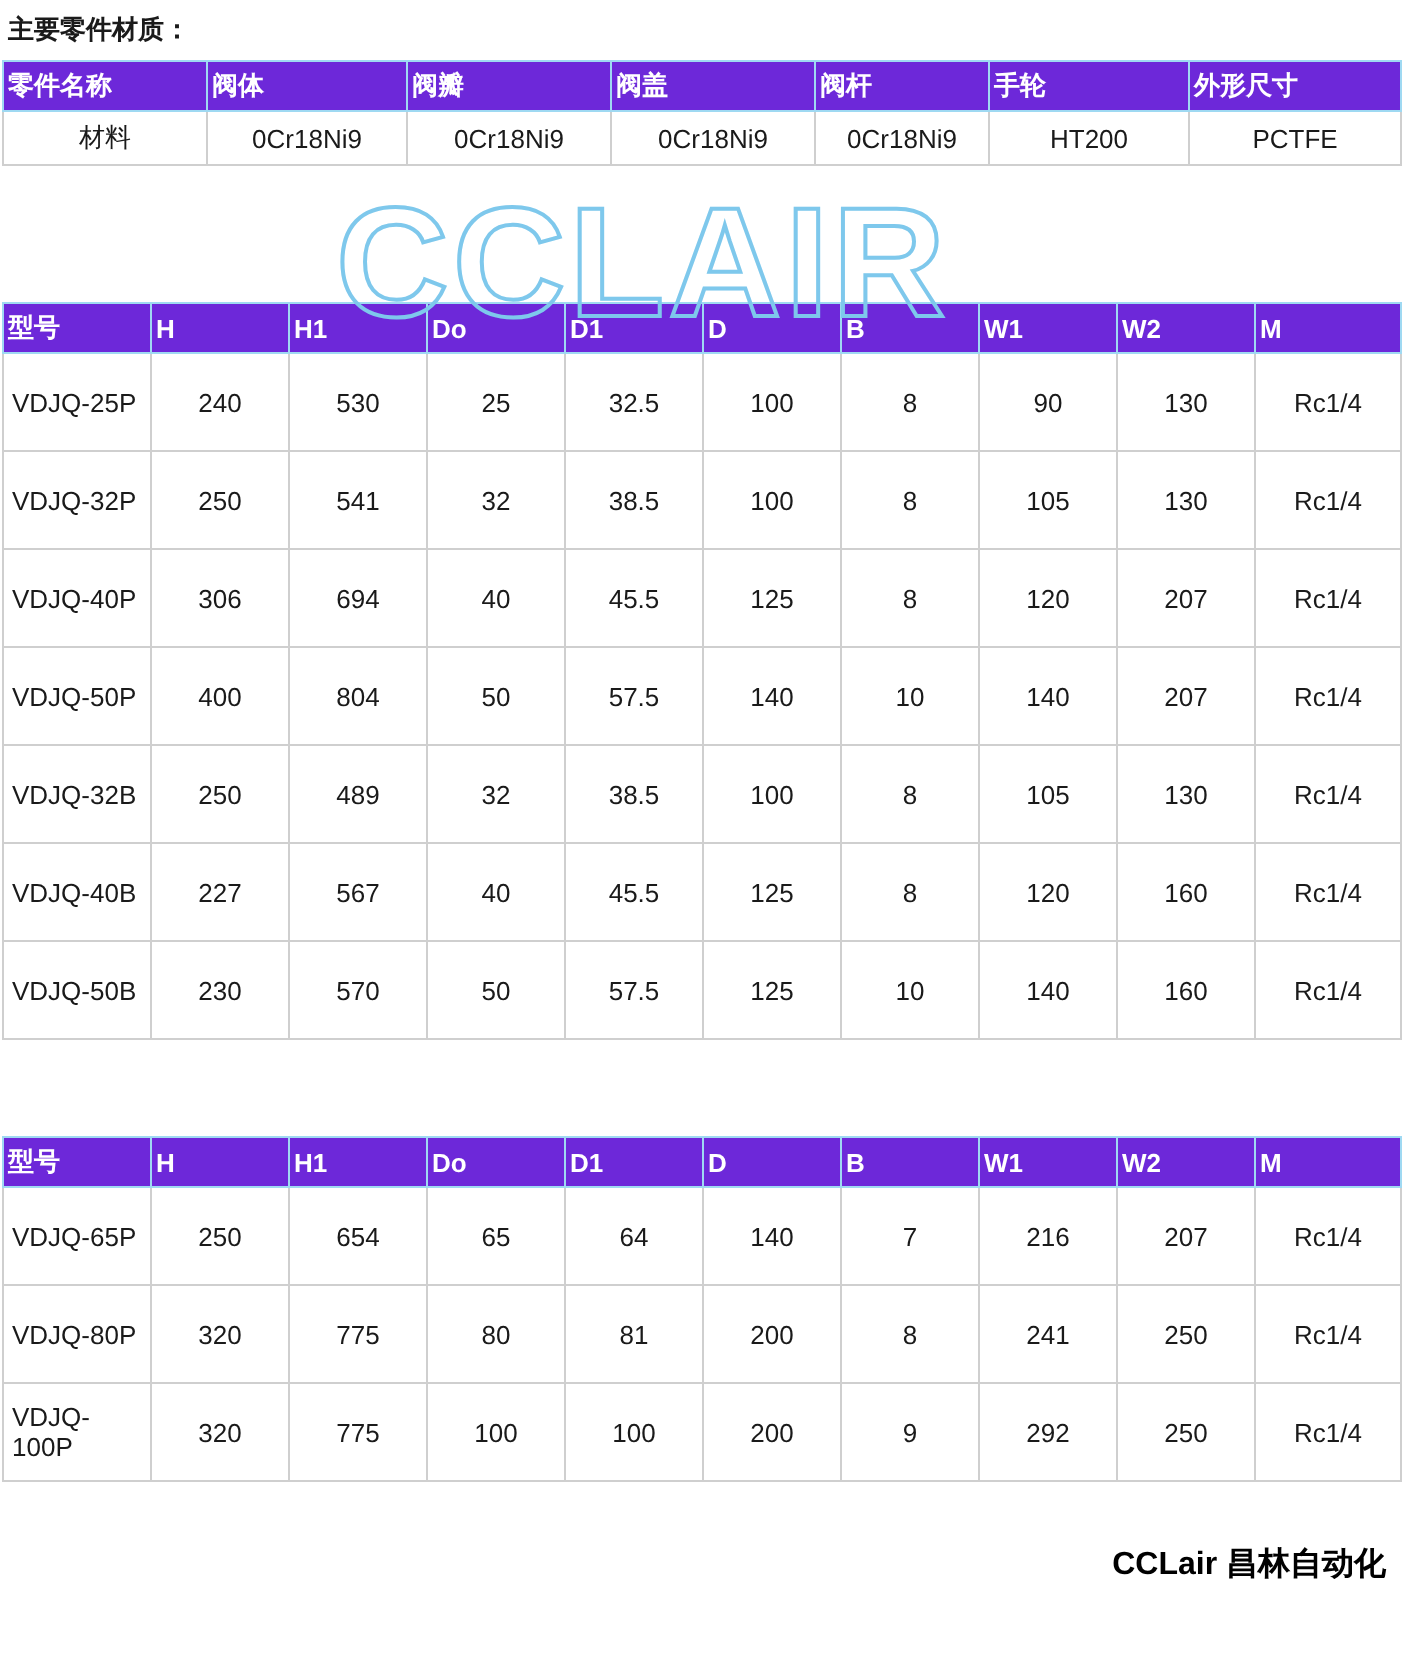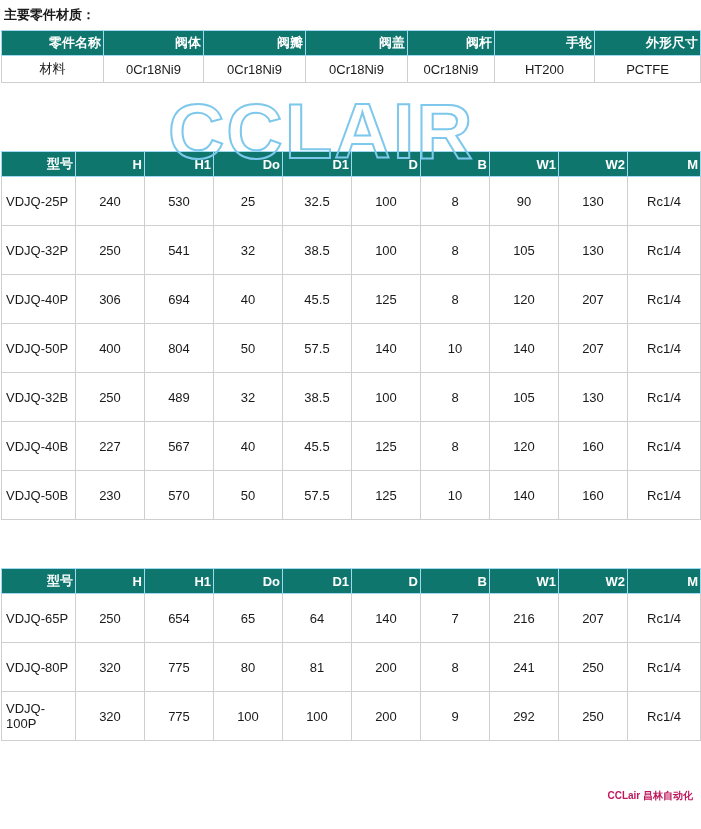--- a/index.html
+++ b/index.html
@@ -67,27 +67,27 @@
   
   table {
     border-collapse: collapse;
     width: 699px;
     margin-left: 1px;
     table-layout: fixed;
     position: relative;
     z-index: 2;
   }
   table th {
-    background: #0f766e;
+    background: #6d28d9;
     color: #ffffff;
     font-weight: bold;
     font-size: 13px;
     border: 1px solid #9fd9f2;
     height: 22px;
-    text-align: right;
+    text-align: left;
     padding: 1px 2px;
   }
   table td {
     border: 1px solid #cfcfcf;
     font-size: 13px;
     text-align: center;
     padding: 2px 3px;
     height: 22px;
     background: transparent;
   }
@@ -99,24 +99,24 @@
     vertical-align: middle;
   }
   .dim-table td { height: 44px; vertical-align: middle; }
   .spacer-20 { height: 20px; }
   .spacer-28 { height: 28px; }
 
   
   .brand {
     position: absolute;
     right: 8px;
-    bottom: 26px;
-    font-size: 10px;
+    bottom: 36px;
+    font-size: 16px;
     font-weight: bold;
-    color: #be185d;
+    color: #000000;
     z-index: 9;
     background: rgba(255,255,255,0.0);
   }
 </style>
 </head>
 <body>
 
 <div class="page">
 
   <div class="wm wm-top">CCLAIR</div>

